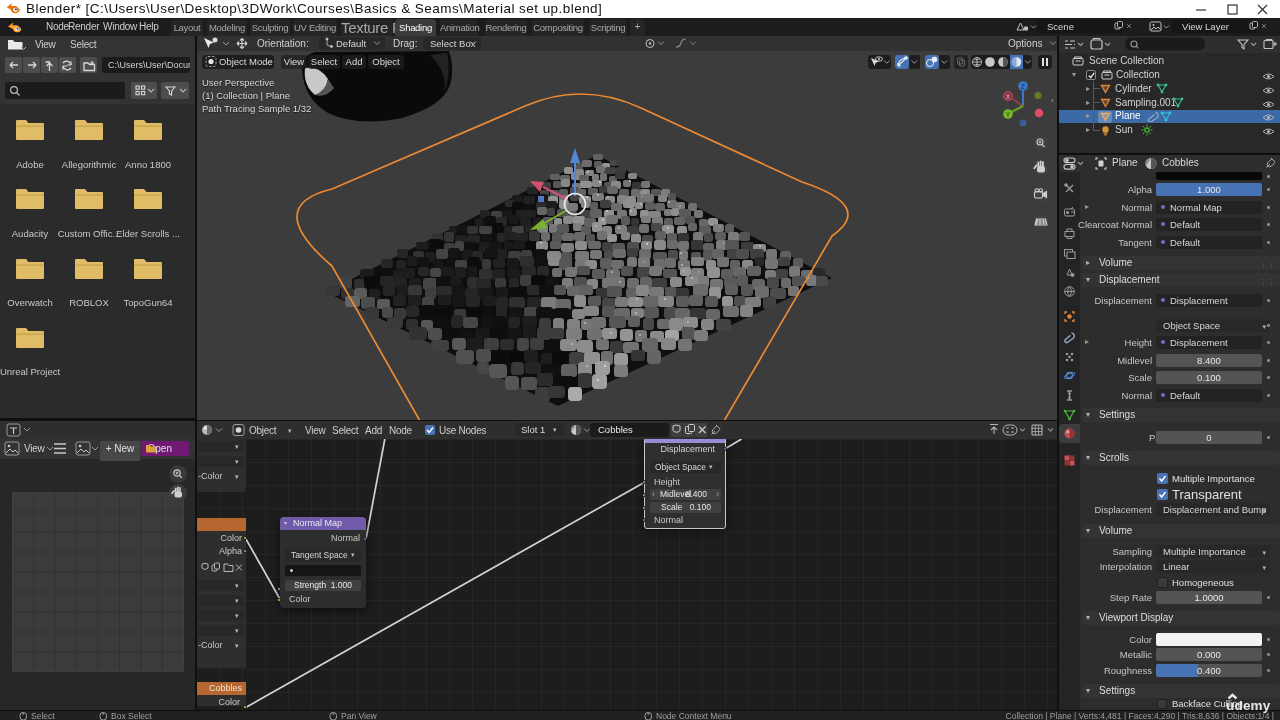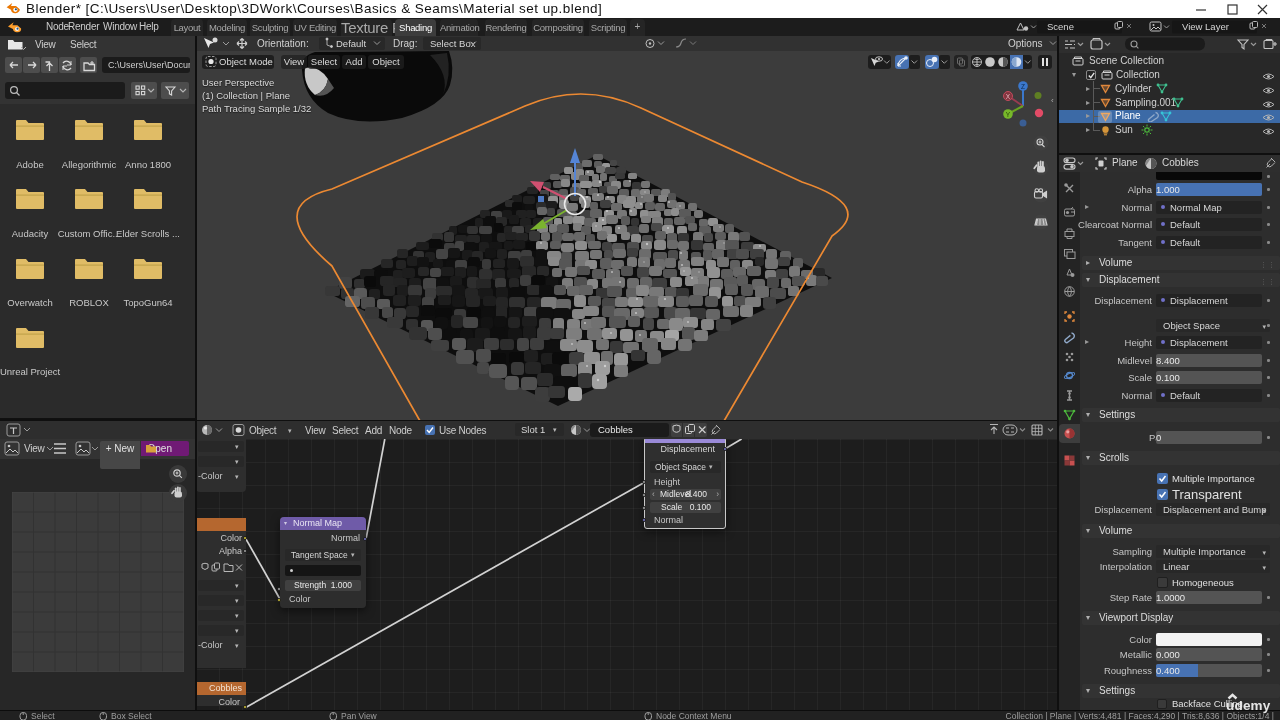--- a/index.html
+++ b/index.html
@@ -1,18 +1,18 @@
 <!DOCTYPE html>
 <html><head><meta charset="utf-8"><style>
 *{margin:0;padding:0;box-sizing:border-box}
 html,body{width:1280px;height:720px;overflow:hidden;background:#101010;font-family:"Liberation Sans",sans-serif;-webkit-font-smoothing:antialiased}
 .a{position:absolute}
 .tx{color:#cdcdcd;font-size:10px;letter-spacing:-0.25px;line-height:17px;white-space:nowrap}
 .tx2{color:#c8c8c8;font-size:10px;white-space:nowrap}
-.fld{position:absolute;background:#545454;border-radius:2px;color:#e8e8e8;font-size:9.5px;white-space:nowrap;overflow:hidden}
+.fld{position:absolute;background:#545454;border-radius:2px;color:#e8e8e8;font-size:9.5px;text-align:center;white-space:nowrap;overflow:hidden}
 .drop{position:absolute;background:#282828;border-radius:2px;color:#d8d8d8;font-size:9.5px;white-space:nowrap;overflow:hidden}
 .dk{position:absolute;background:#1b1b1b;border-radius:3px;color:#cfcfcf;font-size:9.5px;white-space:nowrap;overflow:hidden}
 .chv{position:absolute;color:#b6b6b6;font-size:7px}
 .dot{position:absolute;width:4px;height:4px;border-radius:50%;z-index:6}
 .sec{position:absolute;left:1082px;width:198px;height:14px;background:#333333;border-radius:2px;color:#dedede;font-size:10px;line-height:14px}
 .plab{position:absolute;text-align:right;color:#c6c6c6;font-size:9.5px;white-space:nowrap}
 svg{position:absolute;display:block}
 </style></head><body>
 
 <div class="a" style="left:0;top:0;width:1280px;height:18px;background:#ffffff">
@@ -198,21 +198,21 @@
       <path d="M6 14 l4 -4 l3 3 l2 -2 l3 3" stroke="#c8c8c8" fill="none"></path>
       <path d="M47 8 l3 3 l3 -3" stroke="#9a9a9a" fill="none"></path>
       <path d="M54 5 h12 M54 9.5 h12 M54 14 h12" stroke="#c8c8c8" stroke-width="1.4"></path>
       <rect x="76" y="3" width="14" height="13" rx="2" fill="none" stroke="#9a9a9a"></rect>
       <circle cx="80" cy="7" r="1.3" fill="#c8c8c8"></circle>
       <path d="M77 14 l4 -4 l3 3 l2 -2 l3 3" stroke="#c8c8c8" fill="none"></path>
       <path d="M92 8 l3 3 l3 -3" stroke="#9a9a9a" fill="none"></path>
       <path d="M184 4 l4 4 m-8.5 5.5 l3.5 -3.5 m1.5 -5 l-3.5 3.5 a1.5 1.5 0 0 0 3.5 3.5 l3.5 -3.5" stroke="#9a9a9a" fill="none"></path>
     </svg>
     <div class="a tx" style="left:24px;top:1px;font-size:10px">View</div>
-    <div class="a" style="left:100px;top:2px;width:40px;height:28px;background:#474747;border-radius:2px 0 0 2px;color:#e0e0e0;font-size:10px;line-height:15px;text-align:center">+ New</div>
+    <div class="a" style="left:100px;top:2px;width:40px;height:20px;background:#474747;border-radius:2px 0 0 2px;color:#e0e0e0;font-size:10px;line-height:15px;text-align:center">+ New</div>
     <div class="a" style="left:141px;top:2px;width:48px;height:15px;background:#701a75;border-radius:0 2px 2px 0;color:#e0e0e0;font-size:10px;line-height:15px;text-align:right;padding-right:17px">Open</div>
     <svg width="12" height="10" style="left:145px;top:5px" viewBox="0 0 12 10">
         <path d="M1 1 h4 l1 1.5 h5 v6 h-10 z" fill="#d8a13c"></path>
       </svg>
   </div>
 
   <div class="a" style="left:12px;top:71px;width:172px;height:180px;background:#3b3b3b">
     <svg width="172" height="180" viewBox="0 0 172 180">
       <g stroke="#323232" stroke-width="1">
         <path d="M21.5 0 V180 M43 0 V180 M64.5 0 V180 M86 0 V180 M107.5 0 V180 M129 0 V180 M150.5 0 V180"></path>

